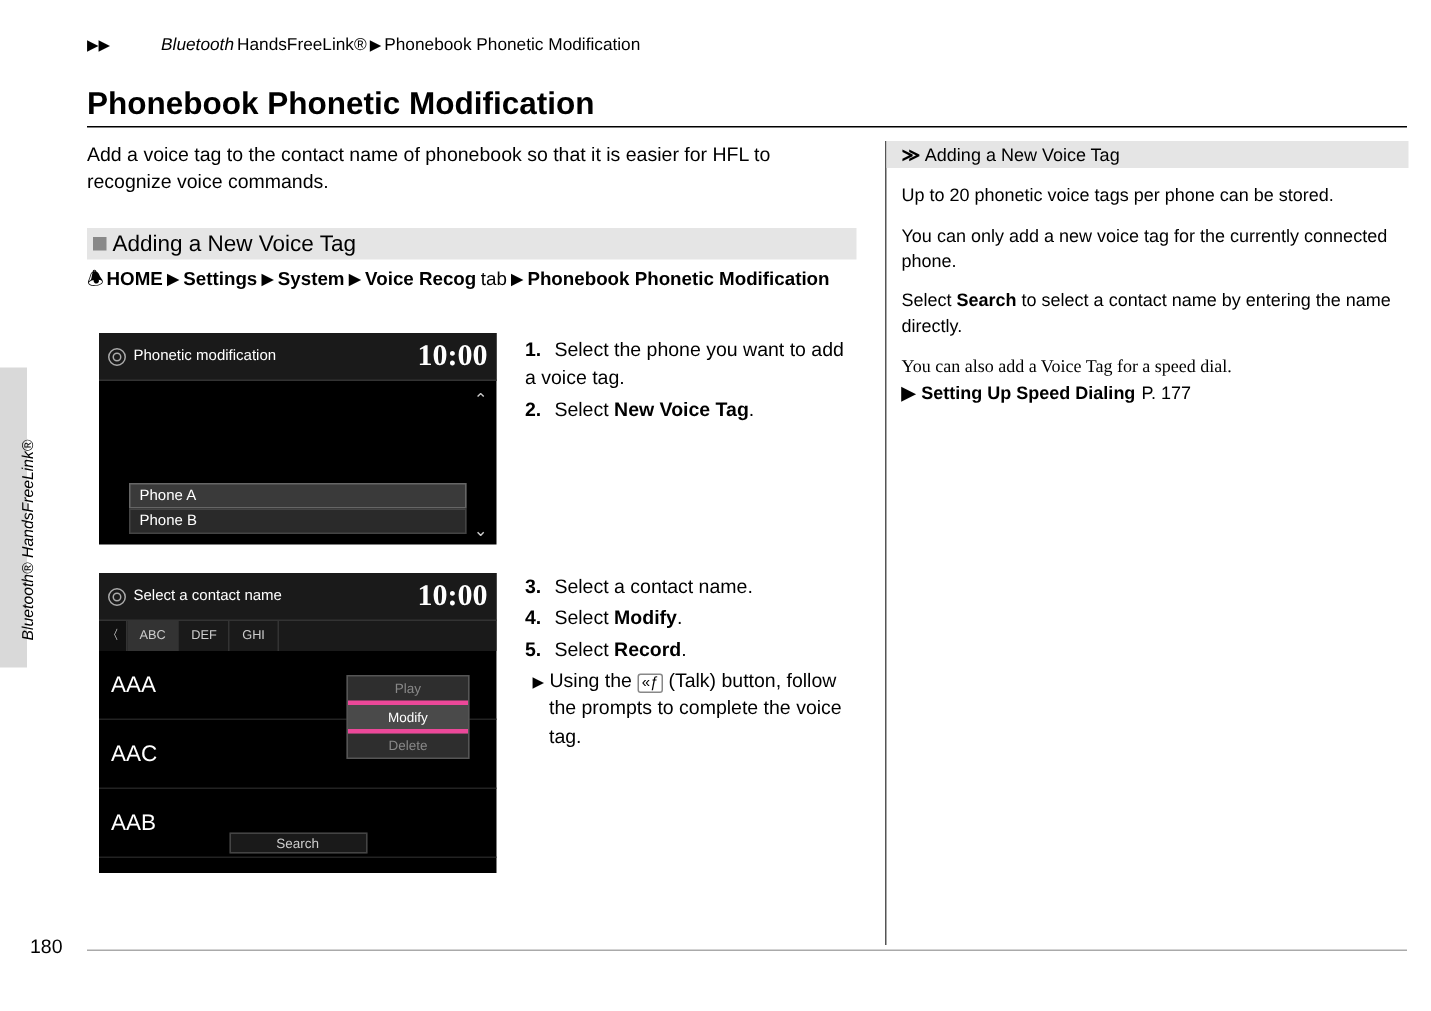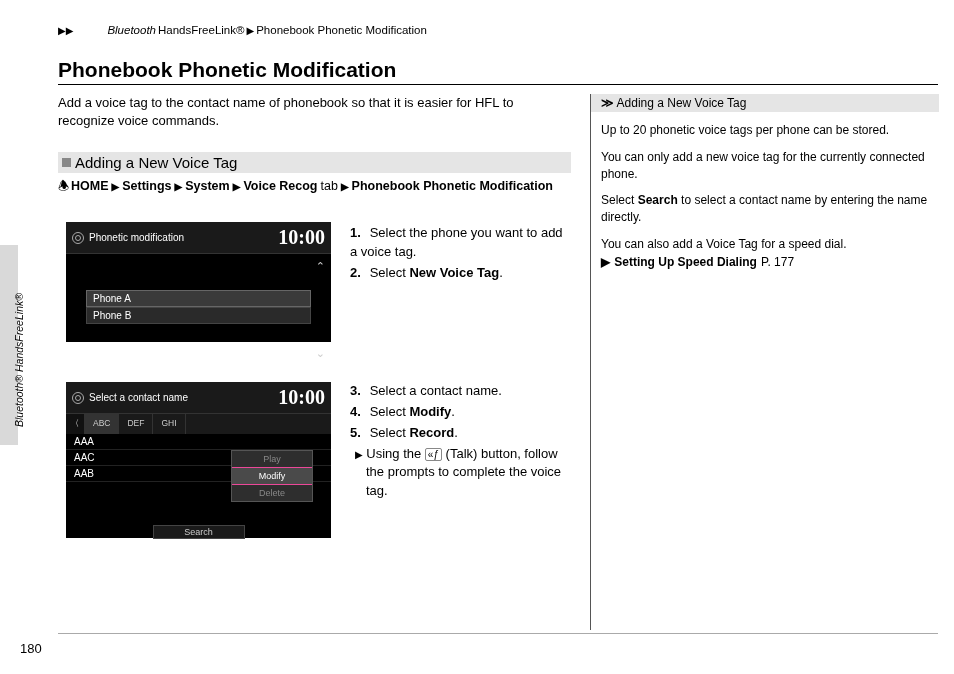--- a/index.html
+++ b/index.html
@@ -66,35 +66,35 @@
   }
   .screen .titlebar .left { display:flex; align-items:center; gap:5px;}
   .gear { width:10px;height:10px;border:1px solid #aaa;border-radius:50%; position:relative;}
   .gear::before{content:"";position:absolute;inset:2px;border:1px solid #aaa;border-radius:50%;}
   .clock { font-size: 20px; font-weight: bold; font-family: Liberation Serif, serif; }
   .screen .body { position:relative; padding: 6px; min-height: 100px;}
   .phone-row {
     background:#2a2a2a; border:1px solid #444; padding:2px 6px; margin:0 14px 0 14px;
     font-size:10px;
   }
-  .phone-row.sel { background:#3a3a3a; border-color:#666;}
+  .phone-row.sel { background:#3a3a3a; border-color:#666;margin-top:32px;}
   .chev { position:absolute; right:6px; color:#ccc; font-size:11px;}
   .chev.up{ top:6px;} .chev.dn{ bottom:6px;}
 
   .screen2 .body { padding:0; min-height: 128px;}
   .tabbar { display:flex; background:#1a1a1a; font-size:8.5px;}
   .tabbar .back{ width:18px; text-align:center; padding:4px 0; background:#111; border-right:1px solid #333;}
   .tabbar .tab{ padding:4px 8px; border-right:1px solid #333; color:#ccc;}
   .tabbar .tab.active{ background:#333;}
-  .listrow{ padding:2px 8px; border-bottom:1px solid #222; font-size:10px;}
+  .listrow{ padding:14px 8px; border-bottom:1px solid #222; font-size:15px;}
   .popup{
     position:absolute; right:18px; top:36px; width:80px;
     background:#2e2e2e; border:1px solid #555; font-size:9px;
   }
-  .popup div{ padding:3px 6px; text-align:center; color:#888; border-bottom:1px solid #ec4899;}
+  .popup div{ padding:3px 6px; text-align:center; color:#888; border-bottom:3px solid #ec4899;}
   .popup div.active{ background:#4a4a4a; color:#fff;}
   .popup div:last-child{border-bottom:none;}
   .searchbox{
     position:absolute; bottom:3px; left:50%; transform:translateX(-50%);
     width:90px; background:#1a1a1a; border:1px solid #444; text-align:center;
     font-size:9px; padding:1px 0; color:#ccc;
   }
 
   .steps {
     position: absolute; left: 350px; width: 215px;
@@ -111,21 +111,21 @@
   }
   .rightcol .rh {
     background: #e5e5e5; padding: 2px 4px; font-size: 12px;
     display:flex; align-items:center; gap:3px; margin-left:-10px; padding-left:10px;
   }
   .rightcol p{ margin: 10px 0; line-height:1.4;}
   .rightcol .ref{ display:flex; gap:4px; align-items:center; font-size:12px;}
   .xref-icon{ font-weight:bold; }
 
   .pagenum{
-    position:absolute; bottom:18px; left:20px; font-size:13px;
+    position:absolute; bottom:36px; left:20px; font-size:13px;
   }
   .rule-bot{
     position:absolute; left:58px; right:16px; bottom:40px; border-top:1px solid #aaa;
   }
   b{font-weight:bold;}
 </style>
 </head>
 <body>
 
 <div class="page">
@@ -159,21 +159,21 @@
     <b>Settings</b>
     <span class="sep">▶</span>
     <b>System</b>
     <span class="sep">▶</span>
     <b>Voice Recog</b>
       <span style="font-weight:normal"> tab</span>
     <span class="sep">▶</span>
     <b>Phonebook Phonetic Modification</b>
   </div>
 
-  <div class="screen" style="top:222px; height:120px;">
+  <div class="screen" style="top:222px; height:141px;">
     <div class="titlebar">
       <div class="left">
           <span class="gear"></span>
           <span>Phonetic modification</span>
         </div>
       <div class="clock">10:00</div>
     </div>
     <div class="body">
       <span class="chev up">⌃</span>
       <div style="height:30px"></div>
@@ -184,21 +184,21 @@
   </div>
 
   <div class="steps" style="top:224px;">
     <ol>
       <li><b>1.</b> <span>Select the phone you want to add a voice tag.</span></li>
       <li><b>2.</b> <span>Select </span><b>New Voice Tag</b><span>.</span></li>
     </ol>
   </div>
   <style>.steps ol{list-style:none;padding-left:0}.steps ol li b:first-child{display:inline-block;width:16px}</style>
 
-  <div class="screen screen2" style="top:382px; height:156px;">
+  <div class="screen screen2" style="top:382px; height:200px;">
     <div class="titlebar">
       <div class="left">
           <span class="gear"></span>
           <span>Select a contact name</span>
         </div>
       <div class="clock">10:00</div>
     </div>
     <div class="body">
       <div class="tabbar">
         <div class="back">〈</div>
@@ -232,21 +232,21 @@
   <div class="rightcol" style="height:536px;">
     <div class="rh">
       <span class="xref-icon">≫</span>
       <span>Adding a New Voice Tag</span>
     </div>
     <p>Up to 20 phonetic voice tags per phone can be stored.</p>
     <p>You can only add a new voice tag for the currently connected phone.</p>
     <p>
       <span>Select </span><b>Search</b><span> to select a contact name by entering the name directly.</span>
     </p>
-    <p style="margin-bottom:2px;">You can also add a Voice Tag for a speed dial.</p>
+    <p style="margin-bottom:2px;font-family:Liberation Serif, serif;">You can also add a Voice Tag for a speed dial.</p>
     <div class="ref">
       <span class="xref-icon">▶</span>
       <b>Setting Up Speed Dialing</b>
       <span>P. 177</span>
     </div>
   </div>
 
   <div class="rule-bot"></div>
   <div class="pagenum">180</div>
 

